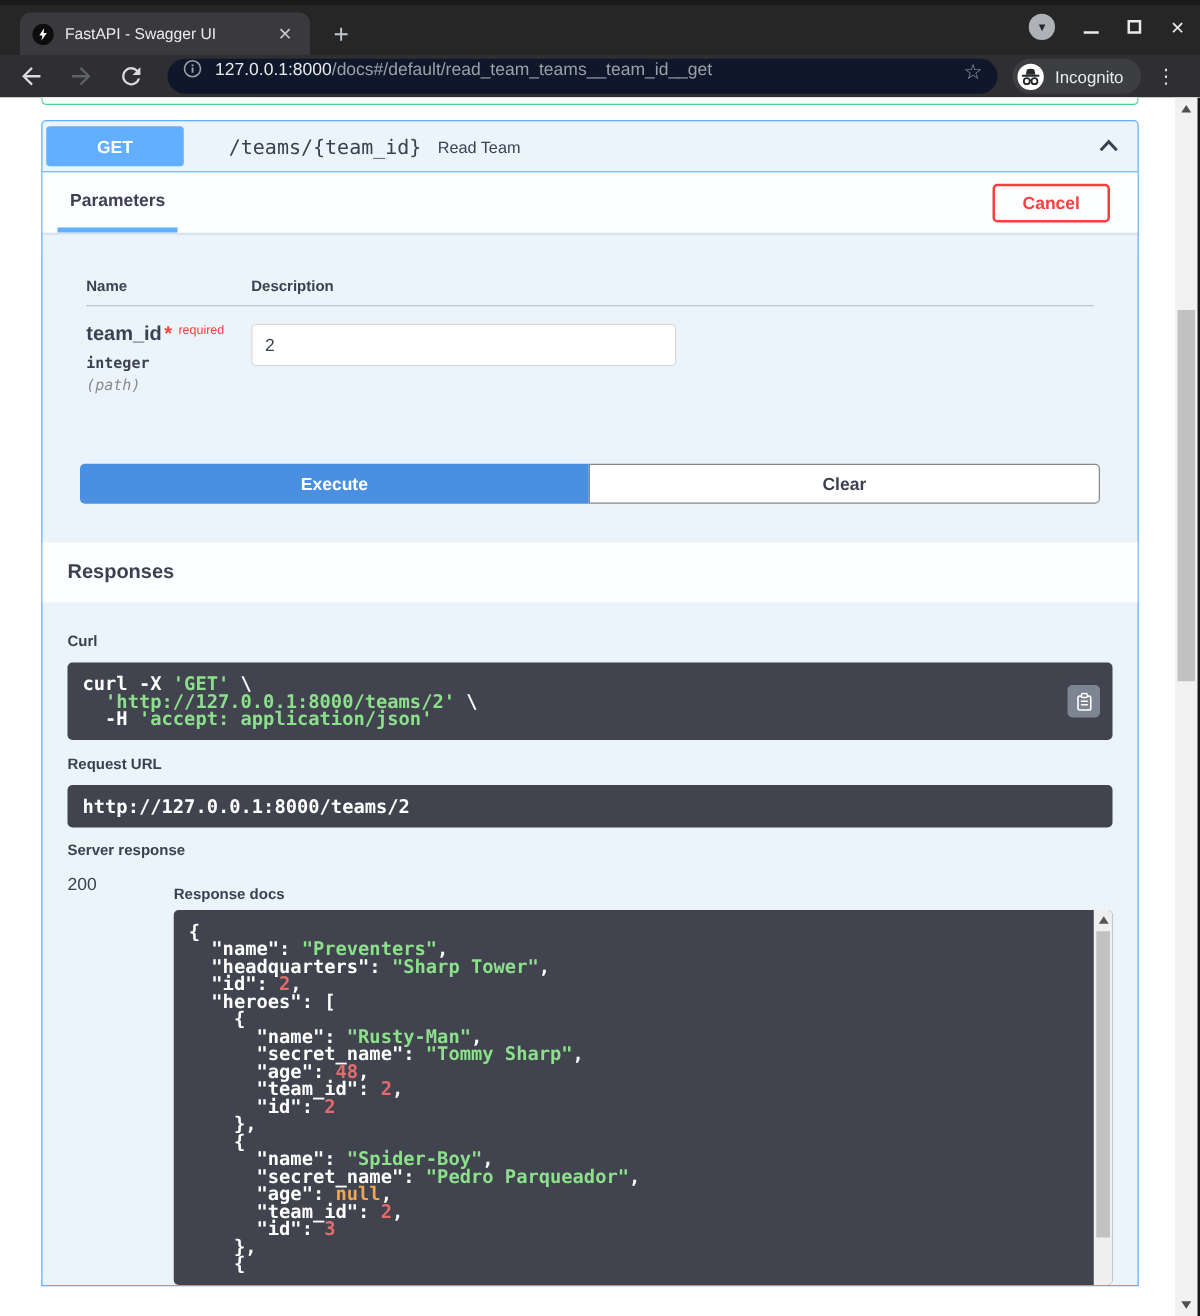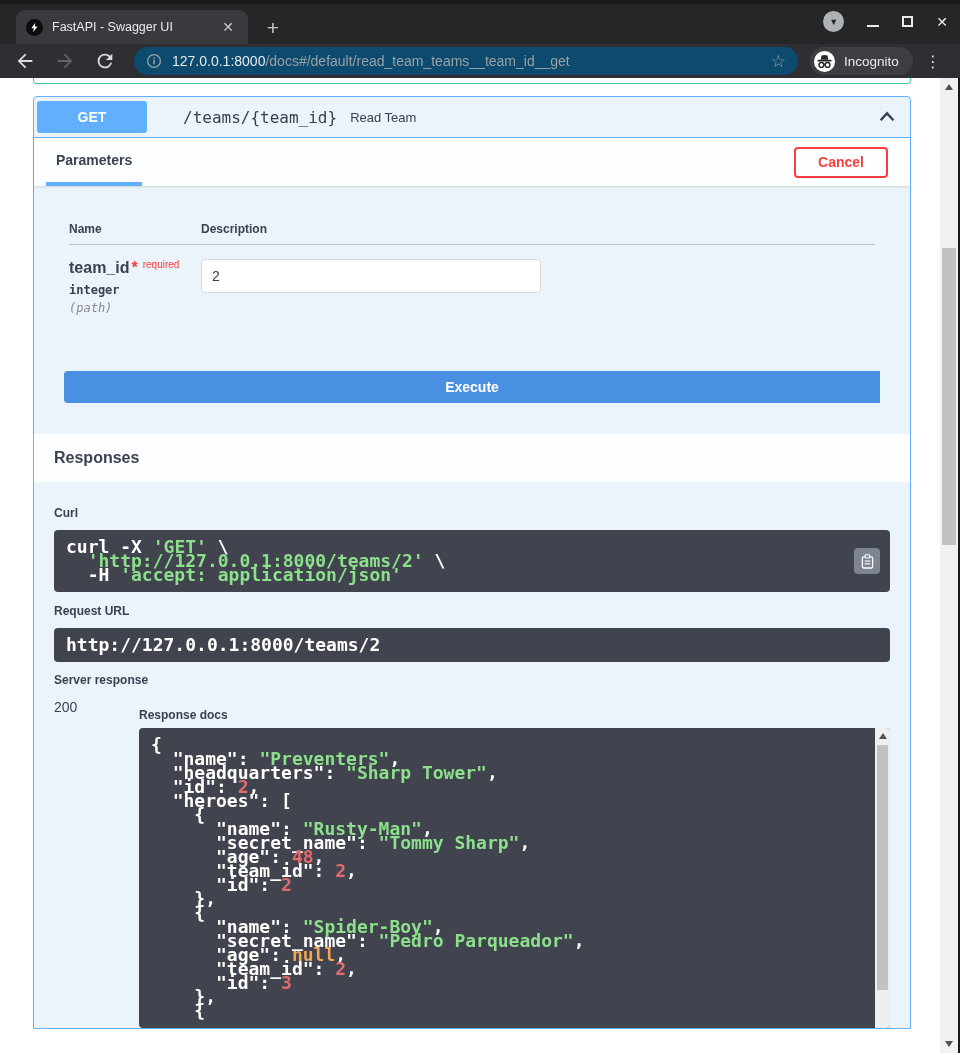--- a/index.html
+++ b/index.html
@@ -20,22 +20,22 @@
     width:26px; text-align:center; }
   .win-controls { position:absolute; right:12px; top:11px; display:flex; align-items:center; gap:23px; }
   .caret-circle { width:21px; height:21px; border-radius:50%; background:#aeb1b6; color:#26282b;
     font-size:9px; display:flex; align-items:center; justify-content:center; }
   .btn-min { width:12px; height:2px; background:#e8eaed; margin-top:8px; }
   .btn-max { width:11px; height:11px; border:2px solid #e8eaed; }
   .btn-close { color:#e8eaed; font-size:14px; line-height:14px; }
 
   .toolbar { height:34px; background:#2f2f33; display:flex; align-items:center; padding:0 0 0 14px; }
   .nav-ico { width:22px; height:22px; margin-right:18px; flex:none; }
-  .omnibox { width:664px; height:28px; background:#0c4a6e; border-radius:14px; display:flex;
-    align-items:center; padding:0 10px 0 12px; margin-left:0; }
+  .omnibox { width:664px; height:28px; background:#0f172a; border-radius:14px; display:flex;
+    padding:0 10px 0 12px; margin-left:0; }
   .url-text { font-size:14px; margin-left:10px; flex:1; white-space:nowrap; overflow:hidden; }
   .url-host { color:#e8eaed; }
   .url-path { color:#9aa0a6; }
   .star { color:#9aa0a6; font-size:17px; padding:0 2px; }
   .incog { margin-left:12px; height:28px; background:#3d3e42; border-radius:14px; display:flex;
     align-items:center; padding:0 14px 0 3px; }
   .incog-label { color:#e8eaed; font-size:13.5px; margin-left:8px; }
   .kebab { margin-left:11px; color:#dadce0; font-size:16px; letter-spacing:0; width:18px; text-align:center; }
 
   
@@ -80,21 +80,21 @@
     border:none; border-radius:4px 0 0 4px; font-family:inherit; cursor:pointer; }
   .btn-clear { flex:1; height:32px; background:#fff; color:#3b4151; font-weight:bold; font-size:14px;
     border:1px solid #888; border-radius:0 4px 4px 0; font-family:inherit; cursor:pointer; }
 
   .responses-header { background:rgba(255,255,255,.86); padding:15px 20px; font-size:16px;
     font-weight:bold; color:#3b4151; }
   .responses-inner { padding:16px 20px 0; }
   .small-label { font-size:12px; font-weight:bold; color:#3b4151; }
   .curl-label { margin:8px 0 10px; }
   .code-block { background:#41444e; border-radius:4px; padding:10px 28px 10px 12px; color:#fff;
-    font-family:"DejaVu Sans Mono","Liberation Mono",monospace; font-weight:bold; font-size:18px;
+    font-family:"DejaVu Sans Mono","Liberation Mono",monospace; font-weight:bold; font-size:15px;
     position:relative; }
   .code-line { line-height:14px; white-space:pre; }
   .tok-w { color:#ffffff; }
   .tok-s { color:#8ce08c; }
   .tok-n { color:#e06c6c; }
   .tok-l { color:#f0a551; }
   .copy-btn { position:absolute; right:10px; top:50%; transform:translateY(-50%); width:26px; height:26px;
     background:#7d8492; border:none; border-radius:4px; display:flex; align-items:center;
     justify-content:center; cursor:pointer; }
   .requrl-label { display:block; margin:12px 0 10px; }
@@ -206,20 +206,21 @@
           <div class="param-in mono">(path)</div>
         </div>
         <div>
           <input class="param-input" value="2" style="">
         </div>
       </div>
     </div>
 
     <div class="execute-wrapper">
       <button class="btn-execute">Execute</button>
+      <button class="btn-clear">Clear</button>
     </div>
 
     <div class="responses-header">Responses</div>
     <div class="responses-inner">
       <div class="small-label curl-label">Curl</div>
       <div class="code-block">
         <button class="copy-btn">
           <svg width="13" height="15" viewBox="0 0 14 16">
             <rect x="1.5" y="3" width="11" height="12" rx="1.5" fill="none" stroke="#fff" stroke-width="1.4"></rect>
             <rect x="4.5" y="0.8" width="5" height="3.4" rx="1" fill="#7d8492" stroke="#fff" stroke-width="1.2"></rect>

